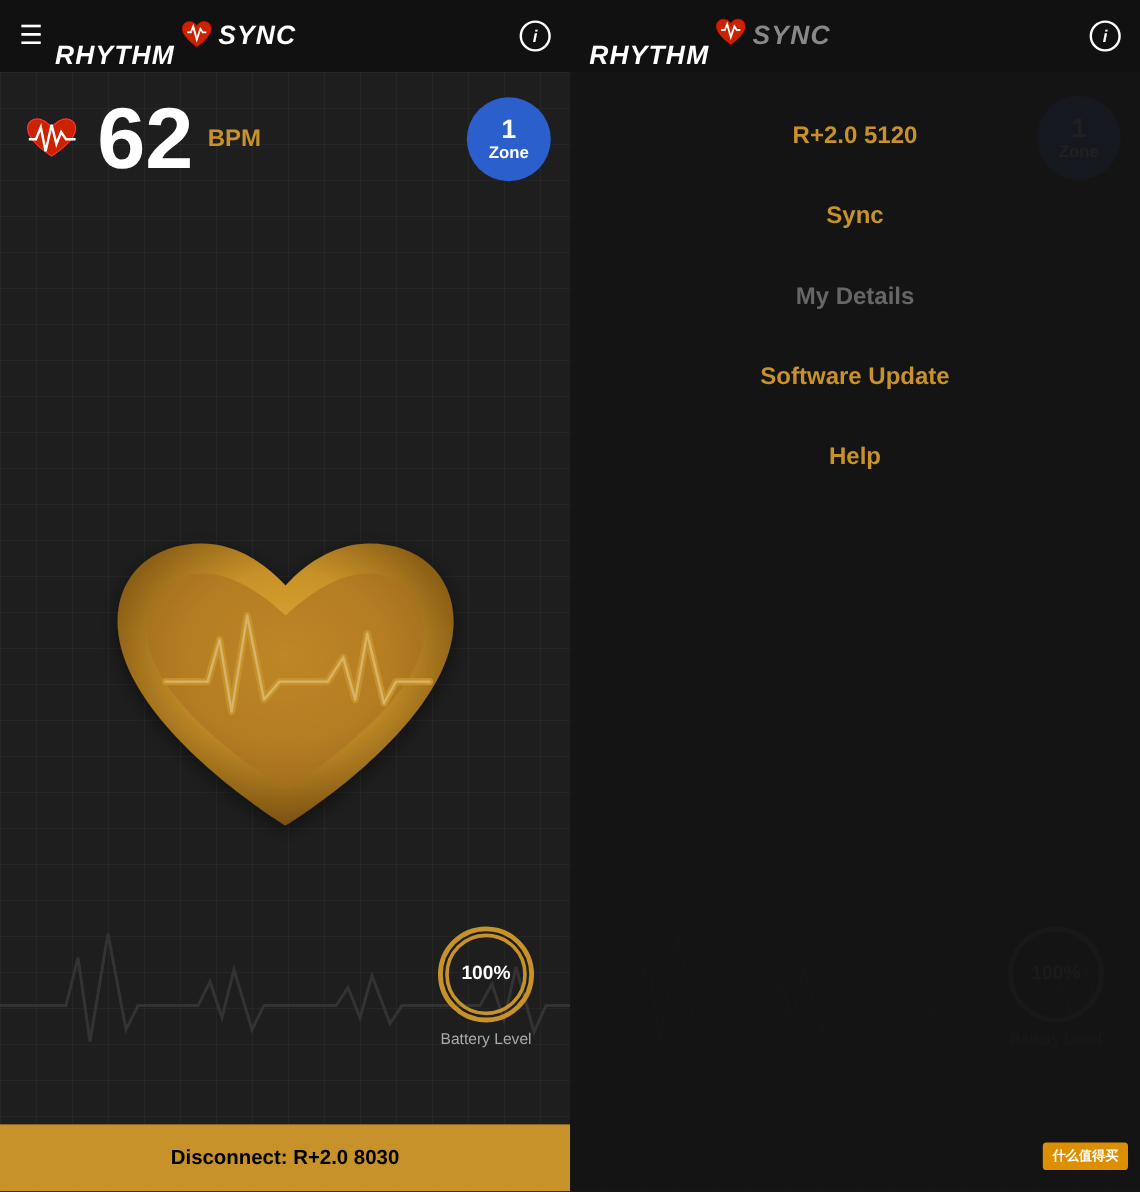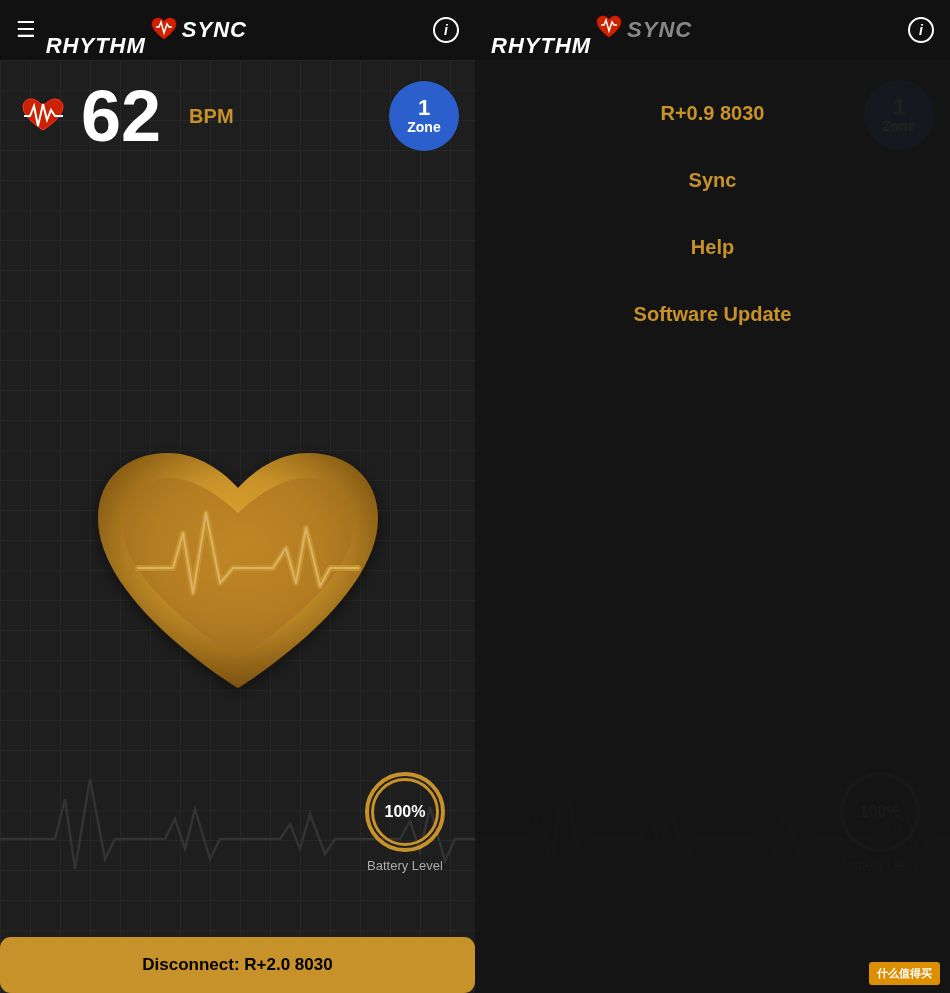--- a/index.html
+++ b/index.html
@@ -116,21 +116,21 @@
       display: flex;
       align-items: center;
       margin-right: 10px;
     }
 
     .bpm-number {
       color: #fff;
       font-size: 72px;
       font-weight: bold;
       line-height: 1;
-      margin-right: 28px;
+      margin-right: 12px;
     }
 
     .bpm-label {
       color: #c8922a;
       font-size: 20px;
       font-weight: bold;
       flex: 1;
     }
 
     .zone-badge {
@@ -220,21 +220,20 @@
       font-weight: bold;
       font-size: 17px;
       text-align: center;
       padding: 18px;
       cursor: pointer;
       position: absolute;
       bottom: 0;
       left: 0;
       right: 0;
       z-index: 20;
-      border-radius: 11px;
     }
 
     
     .right-panel {
       width: 475px;
       height: 993px;
       background: #1e1e1e;
       position: relative;
       display: flex;
       flex-direction: column;
@@ -289,21 +288,21 @@
     .menu-version {
       color: #555;
       font-size: 13px;
       padding: 16px 20px;
       text-align: left;
     }
 
     
     .watermark {
       position: absolute;
-      bottom: 8px;
+      bottom: 18px;
       right: 10px;
       background: rgba(255,165,0,0.85);
       color: #fff;
       font-size: 11px;
       font-weight: bold;
       padding: 4px 8px;
       border-radius: 3px;
       z-index: 100;
     }
 
@@ -527,34 +526,37 @@
               <polyline points="6,10 9,10 11,5 14,16 17,7 19,10 22,10" fill="none" stroke="#fff" stroke-width="1.5"></polyline>
             </svg>
           </span>
           <span class="logo-sync" style="font-size:22px;color:#888;font-weight:900;font-style:italic;">SYNC</span>
         </div>
         <div class="info-icon">i</div>
       </div>
 
       <div class="menu-items">
 
-        <div class="menu-item">R+0.9 8030</div>
+        <div class="menu-item">R+2.0 5120</div>
 
         <div class="menu-item">
           <span>Sync</span>
         </div>
 
+        <div class="menu-item disabled">
+          <span>My Details</span>
+        </div>
+
+        <div class="menu-item">
+          <span>Software Update</span>
+        </div>
 
         <div class="menu-item">
           <span>Help</span>
         </div>
 
-        <div class="menu-item">
-          <span>Software Update</span>
-        </div>
-
       </div>
 
     </div>
   </div>
 </div>
 
 <div class="watermark">什么值得买</div>
 
 </body></html>

